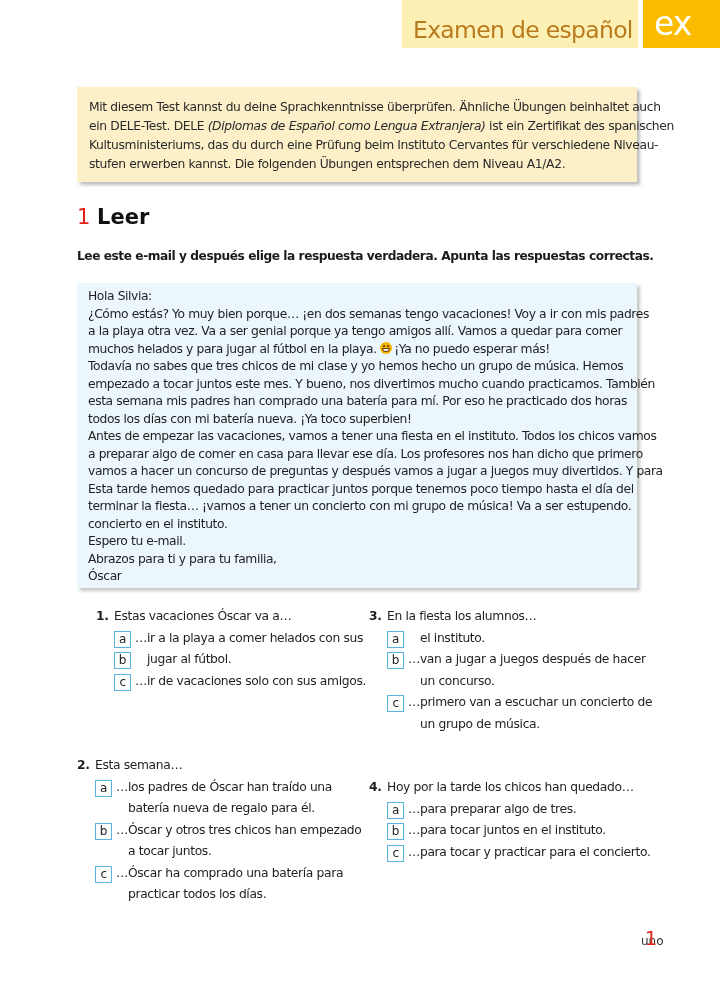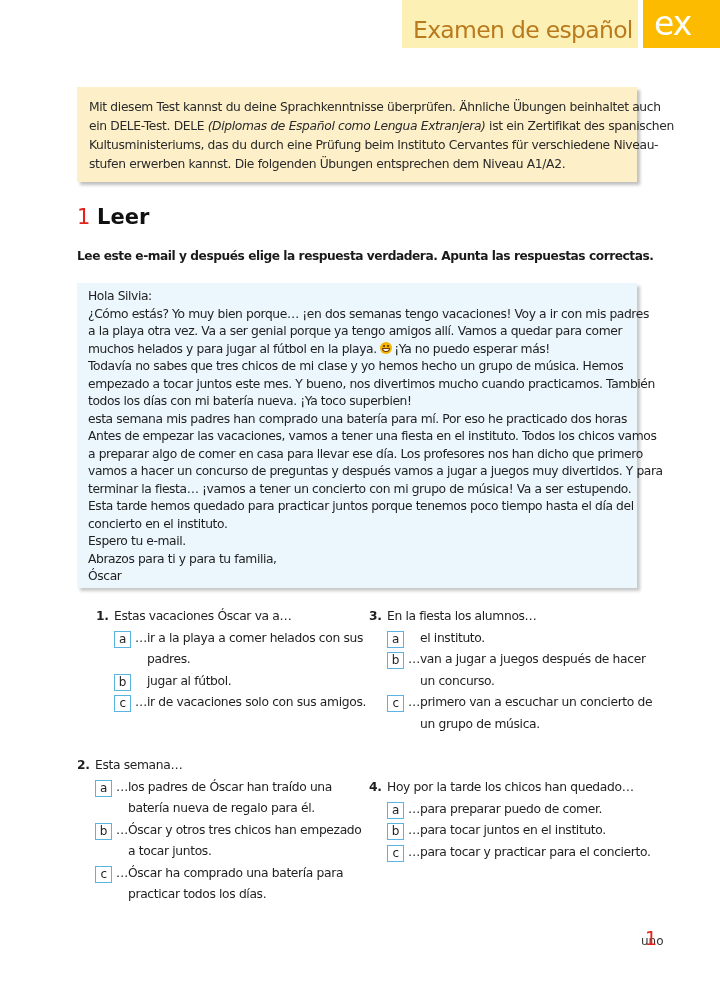--- a/index.html
+++ b/index.html
@@ -108,55 +108,55 @@
 </div>
 <div class="instruction">Lee este e-mail y después elige la respuesta verdadera. Apunta las respuestas correctas.</div>
 
 <div class="email-box">
   <span class="line">Hola Silvia:</span>
   <span class="line">¿Cómo estás? Yo muy bien porque… ¡en dos semanas tengo vacaciones! Voy a ir con mis padres</span>
   <span class="line">a la playa otra vez. Va a ser genial porque ya tengo amigos allí. Vamos a quedar para comer</span>
   <span class="line"><span>muchos helados y para jugar al fútbol en la playa. </span><span class="emoji"></span><span>¡Ya no puedo esperar más!</span></span>
   <span class="line">Todavía no sabes que tres chicos de mi clase y yo hemos hecho un grupo de música. Hemos</span>
   <span class="line">empezado a tocar juntos este mes. Y bueno, nos divertimos mucho cuando practicamos. También</span>
+  <span class="line">esta semana mis padres han comprado una batería para mí. Por eso he practicado dos horas</span>
   <span class="line">todos los días con mi batería nueva. ¡Ya toco superbien!</span>
-  <span class="line">esta semana mis padres han comprado una batería para mí. Por eso he practicado dos horas</span>
   <span class="line">Antes de empezar las vacaciones, vamos a tener una fiesta en el instituto. Todos los chicos vamos</span>
   <span class="line">a preparar algo de comer en casa para llevar ese día. Los profesores nos han dicho que primero</span>
   <span class="line">vamos a hacer un concurso de preguntas y después vamos a jugar a juegos muy divertidos. Y para</span>
+  <span class="line">Esta tarde hemos quedado para practicar juntos porque tenemos poco tiempo hasta el día del</span>
   <span class="line">terminar la fiesta… ¡vamos a tener un concierto con mi grupo de música! Va a ser estupendo.</span>
-  <span class="line">Esta tarde hemos quedado para practicar juntos porque tenemos poco tiempo hasta el día del</span>
   <span class="line">concierto en el instituto.</span>
   <span class="line">Espero tu e-mail.</span>
   <span class="line">Abrazos para ti y para tu familia,</span>
   <span class="line">Óscar</span>
 </div>
 
 <div class="question" style="left:79px; top:606px;margin-left:17px;">
   <span class="q-stem"><span class="q-num">1.</span><span>Estas vacaciones Óscar va a…</span></span>
-  <span class="option"><span class="opt-letter">a</span><span>…ir a la playa a comer helados con sus</span><span class="cont">padres.</span></span>
+  <span class="option"><span class="opt-letter">a</span><span>…ir a la playa a comer helados con sus</span></span>
   <span class="option"><span class="opt-letter">b</span><span class="cont">jugar al fútbol.</span></span>
   <span class="option"><span class="opt-letter">c</span><span>…ir de vacaciones solo con sus amigos.</span></span>
 </div>
 
 <div class="question" style="left:77px; top:755px;">
   <span class="q-stem"><span class="q-num">2.</span><span>Esta semana…</span></span>
   <span class="option"><span class="opt-letter">a</span><span>…los padres de Óscar han traído una</span><span class="cont">batería nueva de regalo para él.</span></span>
   <span class="option"><span class="opt-letter">b</span><span>…Óscar y otros tres chicos han empezado</span><span class="cont">a tocar juntos.</span></span>
   <span class="option"><span class="opt-letter">c</span><span>…Óscar ha comprado una batería para</span><span class="cont">practicar todos los días.</span></span>
 </div>
 
 <div class="question" style="left:369px; top:606px;">
   <span class="q-stem"><span class="q-num">3.</span><span>En la fiesta los alumnos…</span></span>
   <span class="option"><span class="opt-letter">a</span><span class="cont">el instituto.</span></span>
   <span class="option"><span class="opt-letter">b</span><span>…van a jugar a juegos después de hacer</span><span class="cont">un concurso.</span></span>
   <span class="option"><span class="opt-letter">c</span><span>…primero van a escuchar un concierto de</span><span class="cont">un grupo de música.</span></span>
 </div>
 
 <div class="question" style="left:369px; top:777px;">
   <span class="q-stem"><span class="q-num">4.</span><span>Hoy por la tarde los chicos han quedado…</span></span>
-  <span class="option"><span class="opt-letter">a</span><span>…para preparar puedo de comer.</span></span>
+  <span class="option"><span class="opt-letter">a</span><span>…para preparar algo de tres.</span></span>
   <span class="option"><span class="opt-letter">b</span><span>…para tocar juntos en el instituto.</span></span>
   <span class="option"><span class="opt-letter">c</span><span>…para tocar y practicar para el concierto.</span></span>
 </div>
 
 <div class="footer-label">uno</div>
 <div class="footer-num">1</div>
 
 </body></html>

